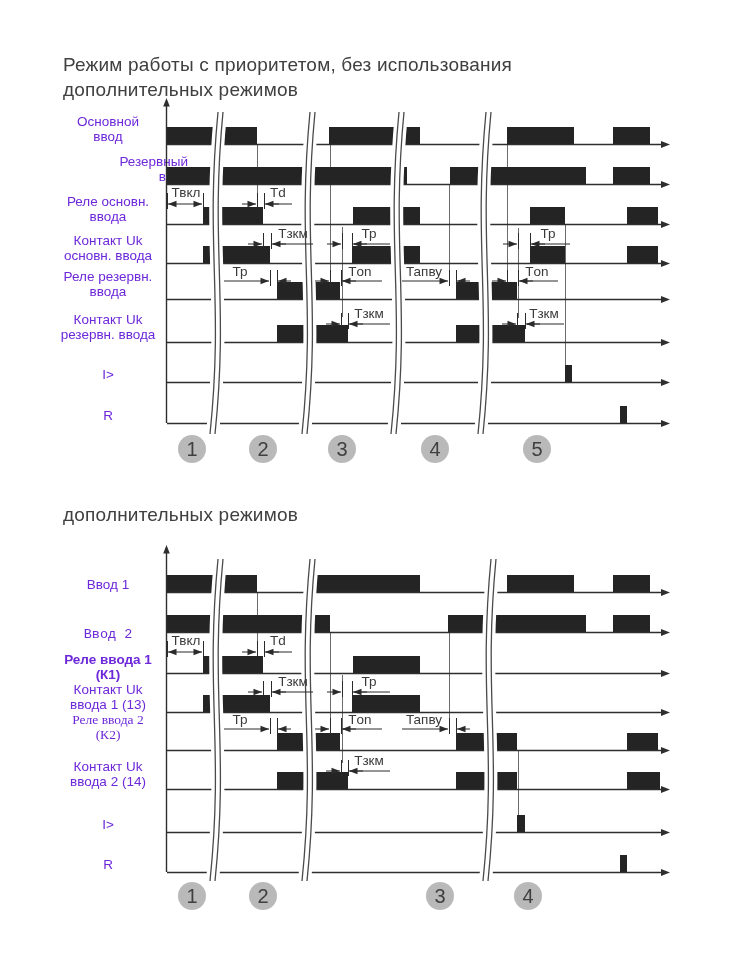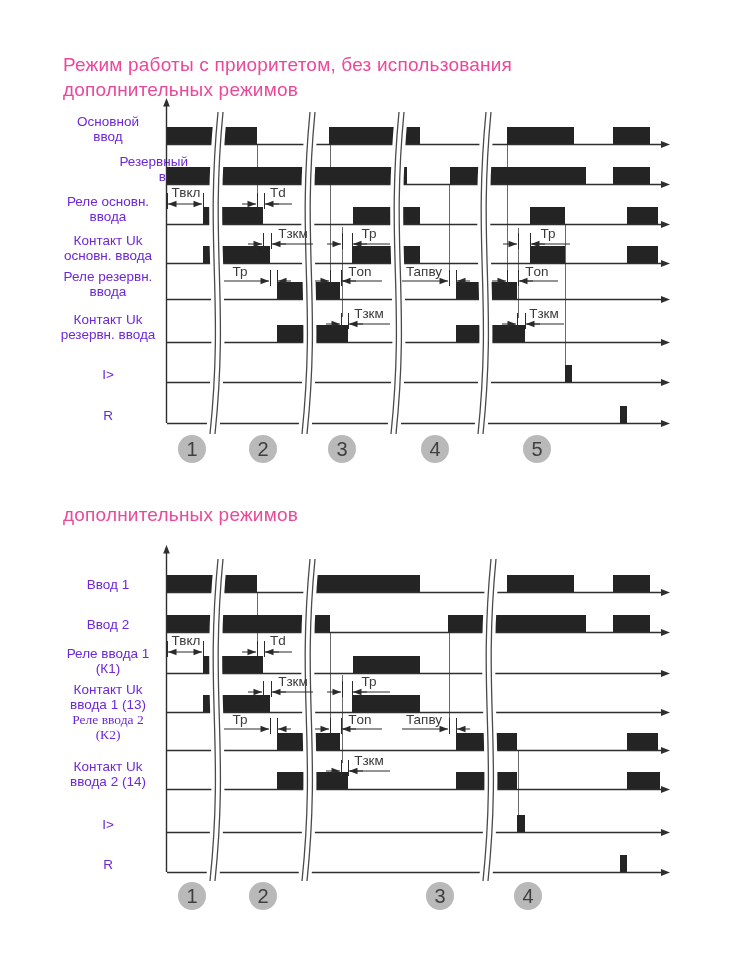--- a/index.html
+++ b/index.html
@@ -1,18 +1,18 @@
 <!DOCTYPE html>
 <html><head>
 <meta charset="utf-8">
 <style>
   html,body{margin:0;padding:0;background:#fff;}
   .page{position:relative;width:735px;height:970px;background:#fff;overflow:hidden;
         font-family:"Liberation Sans",sans-serif;}
-  .diagram-title{position:absolute;left:63px;color:#ec4899;font-size:19px;line-height:25px;
+  .diagram-title{position:absolute;left:63px;color:#404040;font-size:19px;line-height:25px;
         letter-spacing:.2px;}
   #svg-canvas{position:absolute;left:0;top:0;}
   .row-label{position:absolute;left:28px;width:160px;text-align:center;color:#6d28d9;
         font-size:13.5px;line-height:15px;white-space:pre-line;}
 </style>
 </head>
 <body>
 
 <div class="page">
   <div class="diagram-title" style="top:52px;">
@@ -31,22 +31,22 @@
 ввода</div>
       <div class="row-label" style="bottom: 707px;">Контакт Uk
 основн. ввода</div>
       <div class="row-label" style="bottom: 671px;">Реле резервн.
 ввода</div>
       <div class="row-label" style="bottom: 628px;">Контакт Uk
 резервн. ввода</div>
       <div class="row-label" style="bottom: 588px;">I&gt;</div>
       <div class="row-label" style="bottom: 547px;">R</div>
       <div class="row-label" style="bottom: 378px;">Ввод 1</div>
-      <div class="row-label" style="bottom: 338px;">Ввод 2</div>
-      <div class="row-label" style="bottom: 294px;">Реле ввода 1
+      <div class="row-label" style="bottom: 328px; font-family: Liberation Mono, monospace;">Ввод 2</div>
+      <div class="row-label" style="bottom: 288px; font-weight: bold;">Реле ввода 1
 (К1)</div>
       <div class="row-label" style="bottom: 258px;">Контакт Uk
 ввода 1 (13)</div>
       <div class="row-label" style="bottom: 228px; font-family: Liberation Serif, serif;">Реле ввода 2
 (К2)</div>
       <div class="row-label" style="bottom: 181px;">Контакт Uk
 ввода 2 (14)</div>
       <div class="row-label" style="bottom: 138px;">I&gt;</div>
       <div class="row-label" style="bottom: 98px;">R</div>
     </div>

